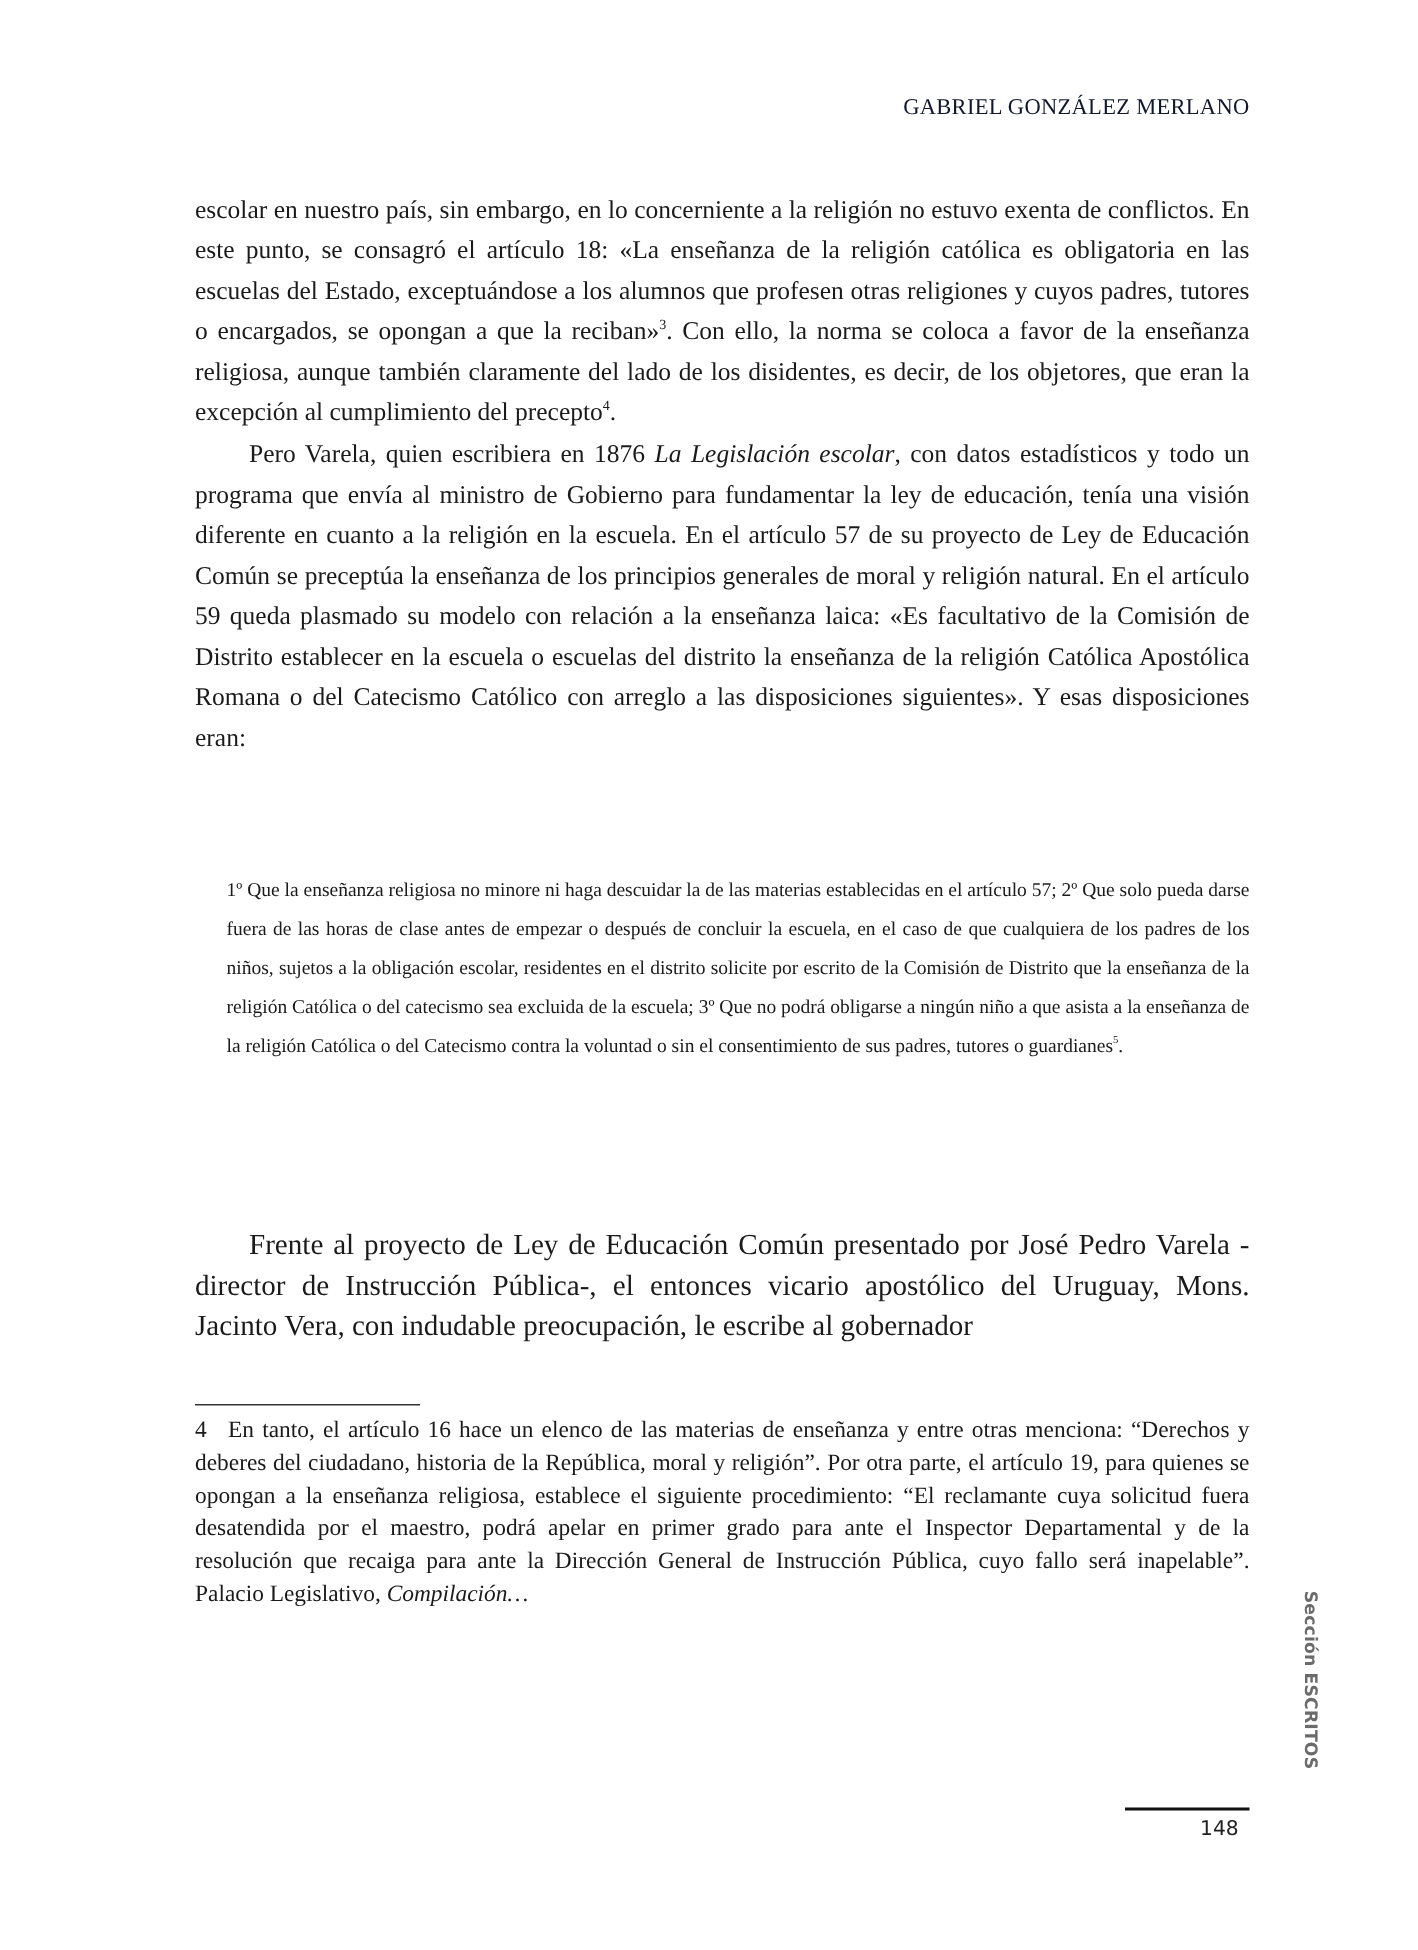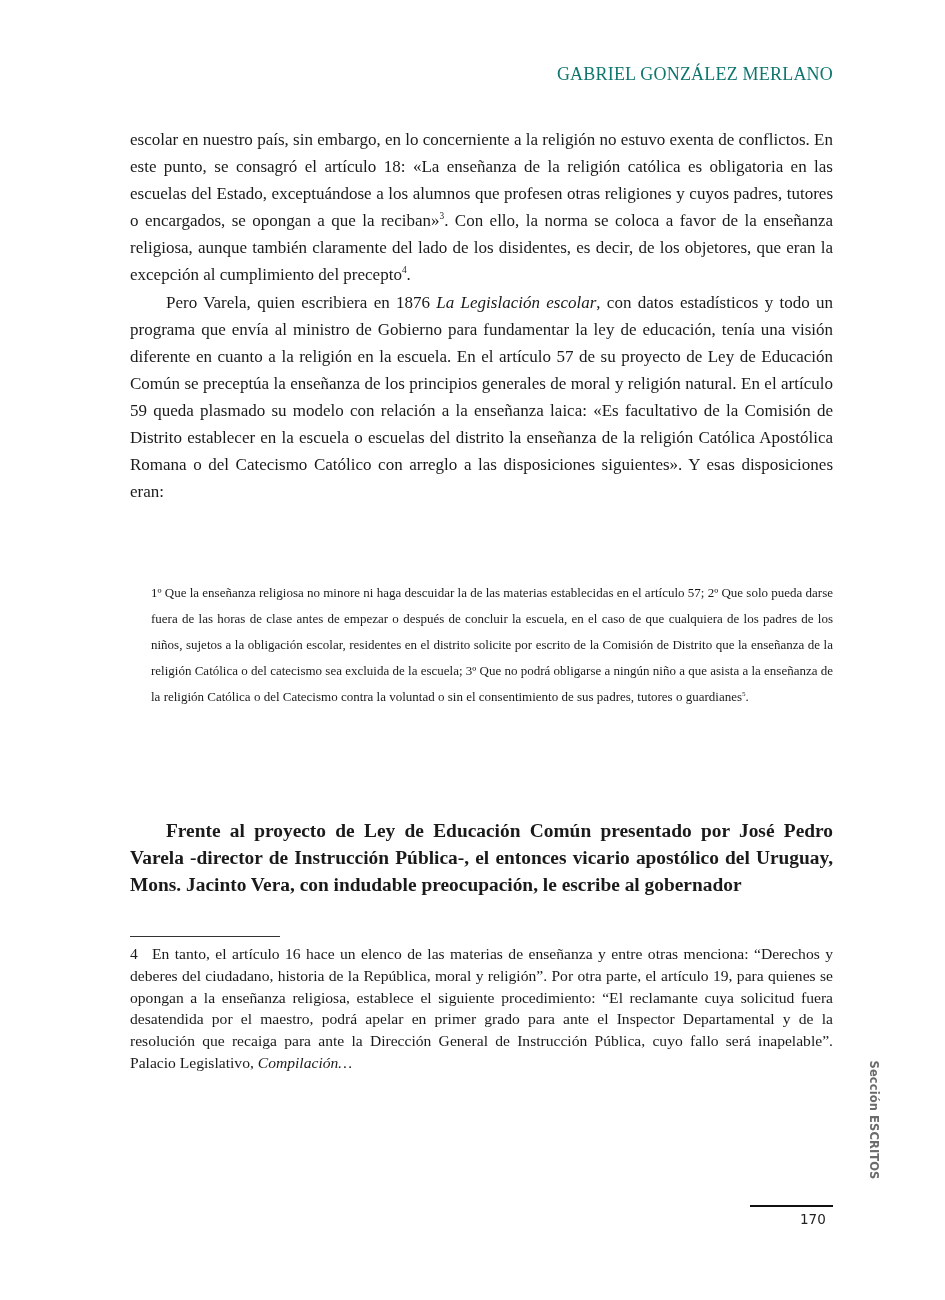--- a/index.html
+++ b/index.html
@@ -12,23 +12,23 @@
       height: 1300px;
       position: relative;
       overflow: hidden;
       color: #1a1a1a;
       font-family: "Liberation Serif", "DejaVu Serif", serif;
     }
     .running-head {
       position: absolute;
       top: 64px;
       right: 112px;
-      font-size: 18px;
+      font-size: 15px;
       letter-spacing: 0.2px;
-      color: #0f766e;
+      color: #0f172a;
       white-space: nowrap;
     }
     .body-text {
       position: absolute;
       left: 130px;
       top: 126px;
       width: 703px;
       font-size: 17px;
       line-height: 27.1px;
       text-align: justify;
@@ -52,21 +52,21 @@
     .block-quote p { margin: 0; }
     .body-text-2 {
       position: absolute;
       left: 130px;
       top: 817px;
       width: 703px;
       font-size: 19.4px;
       line-height: 27.1px;
       text-align: justify;
     }
-    .body-text-2 p { margin: 0; text-indent: 36px; font-weight: bold; }
+    .body-text-2 p { margin: 0; text-indent: 36px; }
     sup {
       font-size: 0.55em;
       line-height: 0;
       vertical-align: 0.75em;
     }
     .footnote-rule {
       position: absolute;
       left: 130px;
       top: 936px;
       width: 150px;
@@ -144,13 +144,13 @@
 
 <div class="footnotes">
   <p><span class="fn-num">4</span><span>En tanto, el artículo 16 hace un elenco de las materias de enseñanza y entre otras menciona: “Derechos y deberes del ciudadano, historia de la República, moral y religión”. Por otra parte, el artículo 19, para quienes se opongan a la enseñanza religiosa, establece el siguiente procedimiento: “El reclamante cuya solicitud fuera desatendida por el maestro, podrá apelar en primer grado para ante el Inspector Departamental y de la resolución que recaiga para ante la Dirección General de Instrucción Pública, cuyo fallo será inapelable”. Palacio Legislativo, </span><em>Compilación…</em><span></span></p>
 </div>
 
 <div class="section-tab">
   <span>Sección ESCRITOS</span>
 </div>
 
 <div class="page-rule"></div>
-<div class="page-number">170</div>
+<div class="page-number">148</div>
 
 </body></html>

